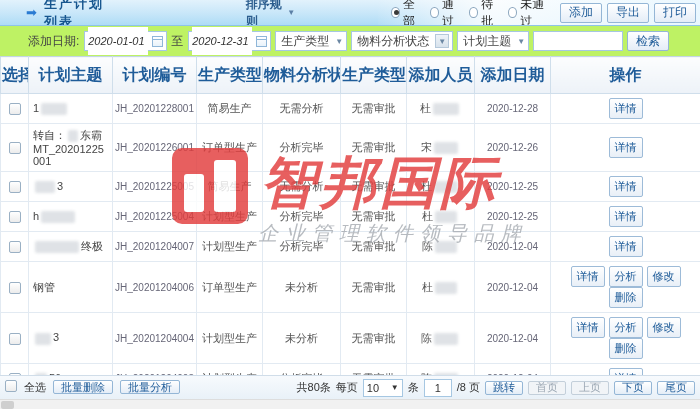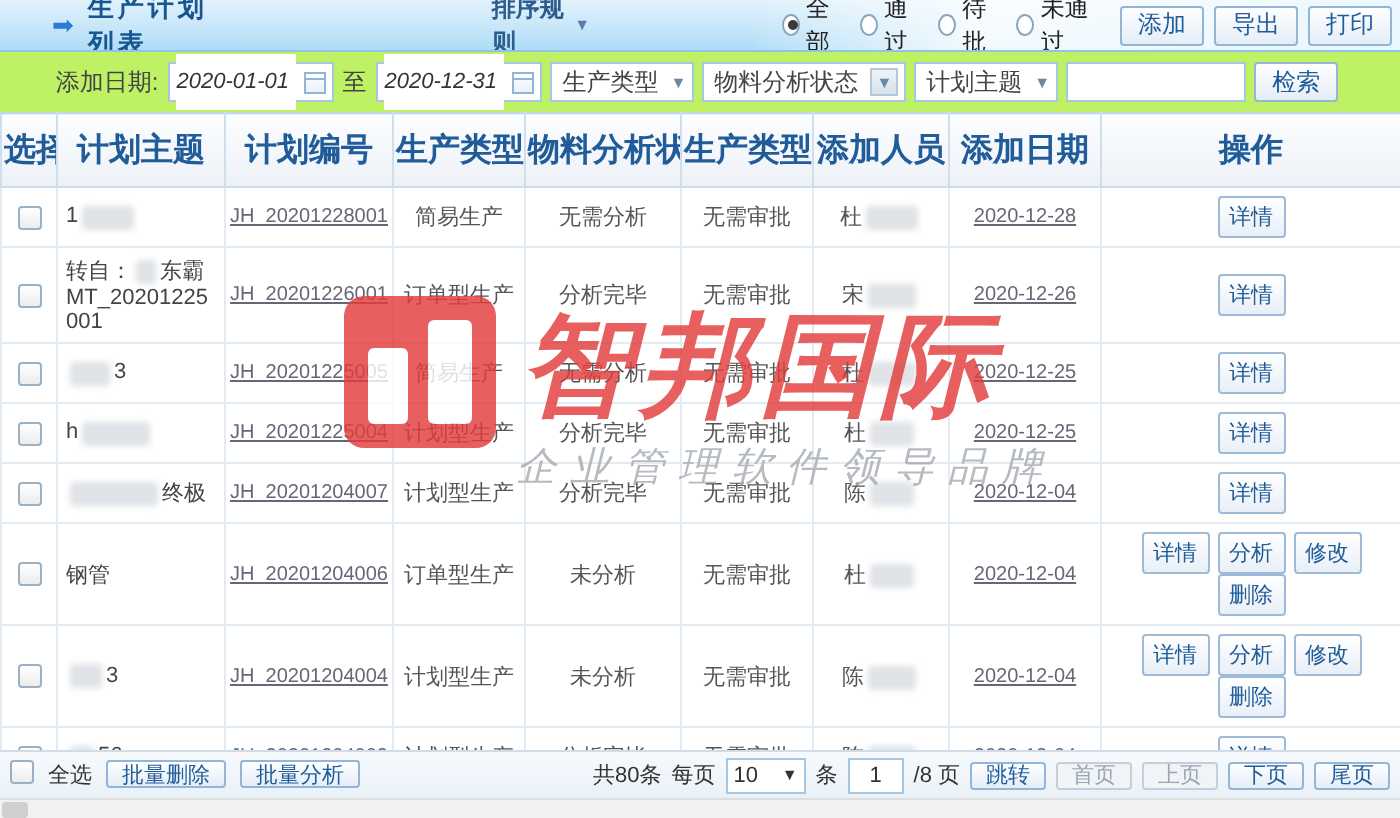--- a/index.html
+++ b/index.html
@@ -46,21 +46,21 @@
   .kw { width: 90px; }
   .adv-link { color: #d21f1f; font-size: 11px; text-decoration: underline; cursor: pointer; white-space: nowrap; font-weight:bold; }
   .adv-link .tri { text-decoration: none; font-size: 9px; margin-right: 1px; }
 
   
   table { width: 700px; border-collapse: collapse; table-layout: fixed; }
   th { height: 37px; background: linear-gradient(180deg,#fcfdfe,#edf2f8); color: #1f5c99; font-weight: bold;
     font-size: 16px; border: 1px solid #cfdeeb; border-top: 1px solid #c3d6e6; padding: 0 1px; white-space: nowrap; overflow: hidden; }
   td { border: 1px solid #e2eaf2; text-align: center; font-size: 11px; color: #555; padding: 4px 2px; height: 20px; word-break: break-all; }
   td.theme { text-align: left; padding-left: 4px; color: #444; }
-  td.num { font-size: 10px; color: #667; text-decoration: underline; }
+  td.num { font-size: 10px; color: #667; }
   .cb { display: inline-block; width: 12px; height: 12px; border: 1px solid #9ab0c4; border-radius: 2px;
     background: linear-gradient(#fff,#ececec); vertical-align: middle; cursor: pointer; }
   .blur { display: inline-block; height: 12px; background: #dfe2e6; border-radius: 2px; filter: blur(1.5px);
     vertical-align: middle; margin: 0 2px; }
   .act { display: inline-block; margin: 0 2px; padding: 2px 5px; border: 1px solid #9dbbd8; border-radius: 2px;
     background: linear-gradient(180deg,#ffffff,#e8eff7); color: #1f5c99; font-size: 11px; cursor: pointer; white-space: nowrap; }
 
   
   .wm { position: absolute; left: 172px; top: 140px; z-index: 5; pointer-events: none; opacity: .82; font-style: italic; }
   .wm-row { display: flex; align-items: flex-start; gap: 12px; }

